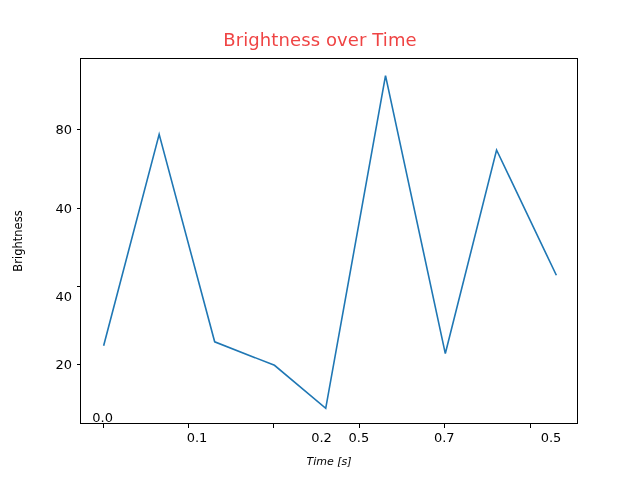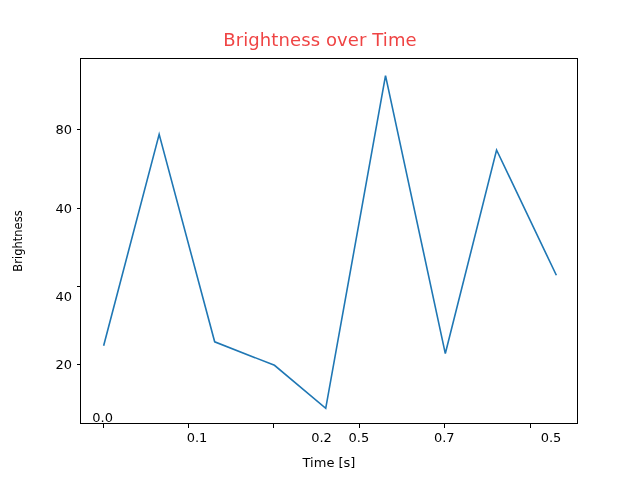--- a/index.html
+++ b/index.html
@@ -72,22 +72,23 @@
   .ytick-mark {
     width: 3.5px;
     height: 1px;
   }
   #xlabel {
     position: absolute;
     left: 80px;
     top: 455px;
     width: 498px;
     text-align: center;
-    font-size: 13px;
+    font-size: 11px;
     color: #000000;
+    font-style: italic;
   }
   #ylabel {
     position: absolute;
     left: 18px;
     top: 241px;
     font-size: 11.5px;
     color: #000000;
     transform: translate(-50%, -50%) rotate(-90deg);
     transform-origin: center center;
     white-space: nowrap;

